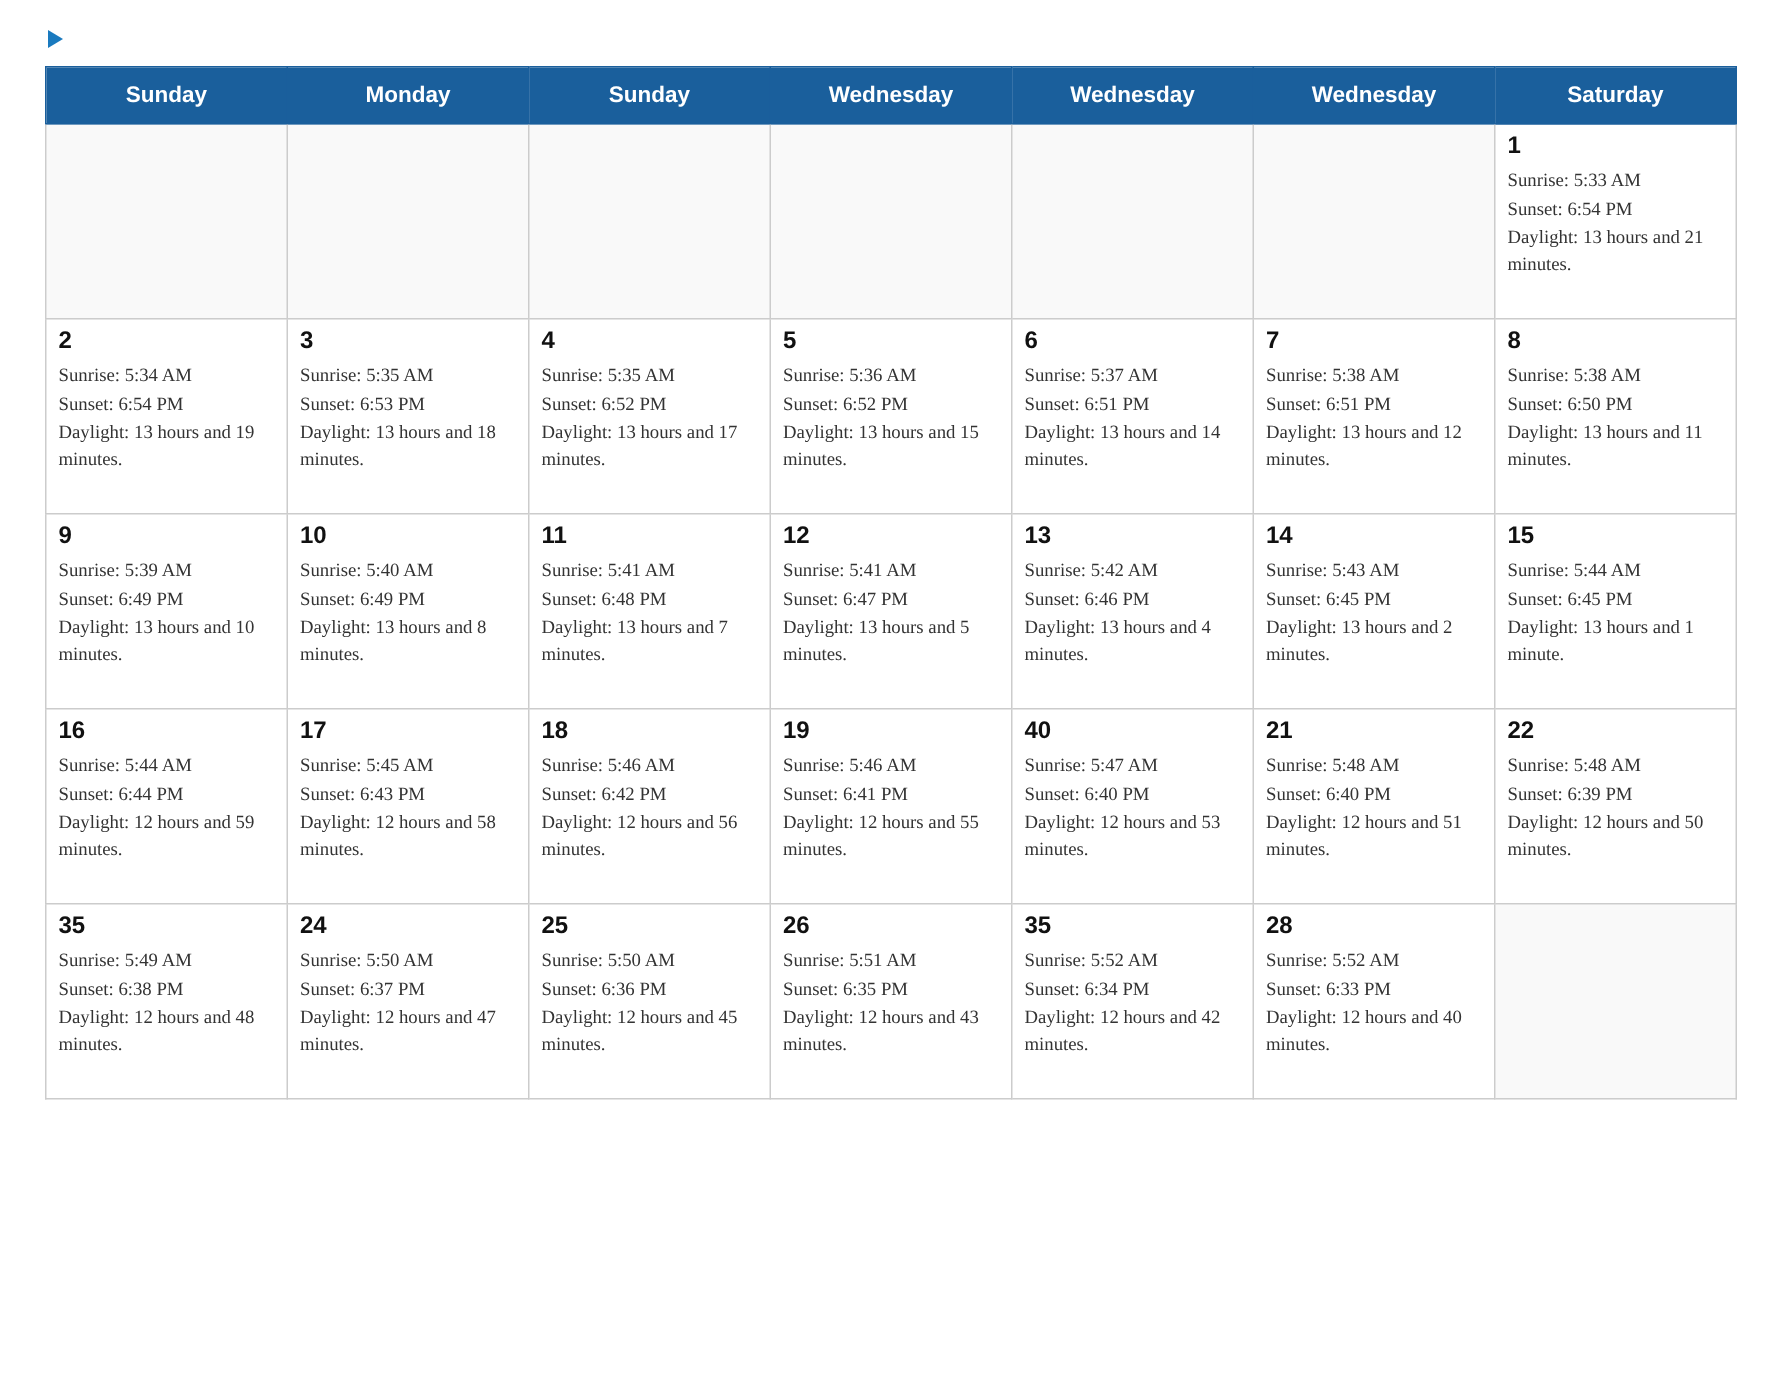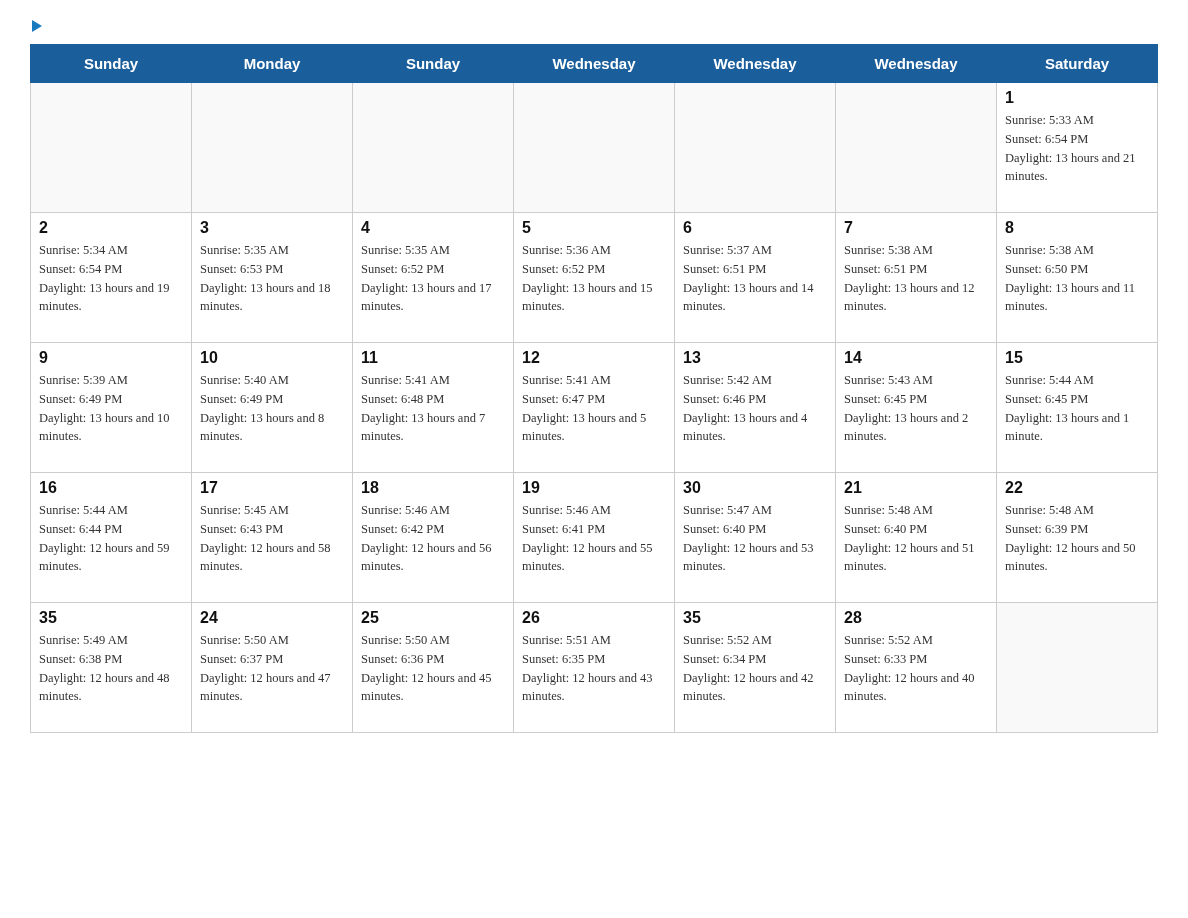--- a/index.html
+++ b/index.html
@@ -214,21 +214,21 @@
         </td>
         <td>
           <span class="day-number">18</span>
           <div class="day-info">Sunrise: 5:46 AM<br>Sunset: 6:42 PM<br>Daylight: 12 hours and 56 minutes.</div>
         </td>
         <td>
           <span class="day-number">19</span>
           <div class="day-info">Sunrise: 5:46 AM<br>Sunset: 6:41 PM<br>Daylight: 12 hours and 55 minutes.</div>
         </td>
         <td>
-          <span class="day-number">30</span>
+          <span class="day-number">40</span>
           <div class="day-info">Sunrise: 5:47 AM<br>Sunset: 6:40 PM<br>Daylight: 12 hours and 53 minutes.</div>
         </td>
         <td>
           <span class="day-number">21</span>
           <div class="day-info">Sunrise: 5:48 AM<br>Sunset: 6:40 PM<br>Daylight: 12 hours and 51 minutes.</div>
         </td>
         <td>
           <span class="day-number">22</span>
           <div class="day-info">Sunrise: 5:48 AM<br>Sunset: 6:39 PM<br>Daylight: 12 hours and 50 minutes.</div>
         </td>

